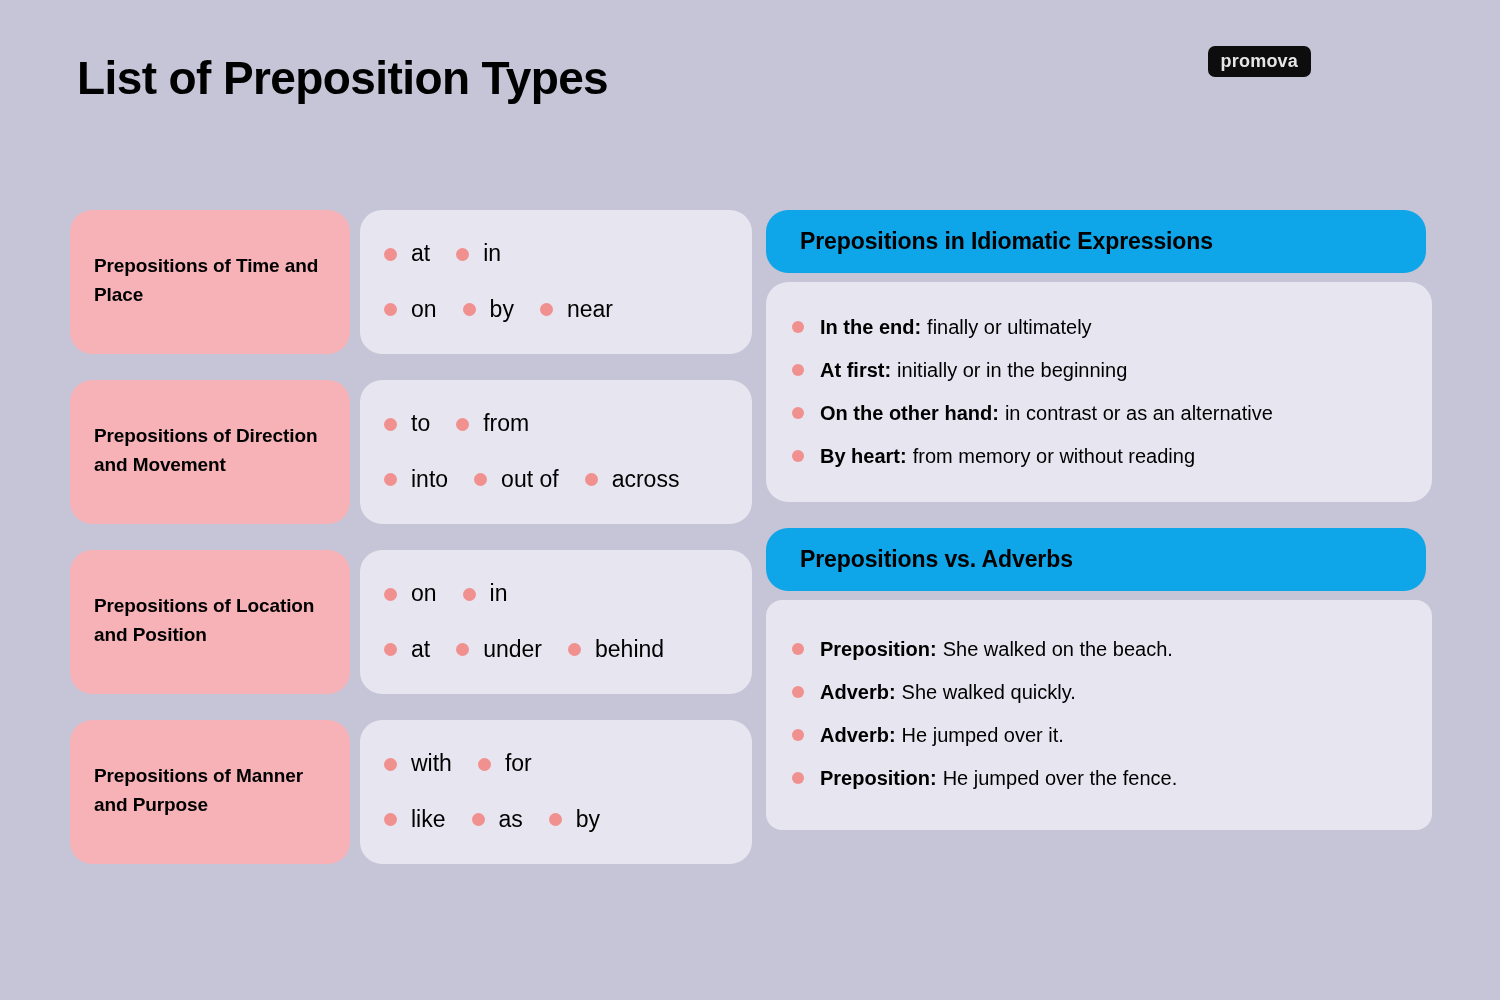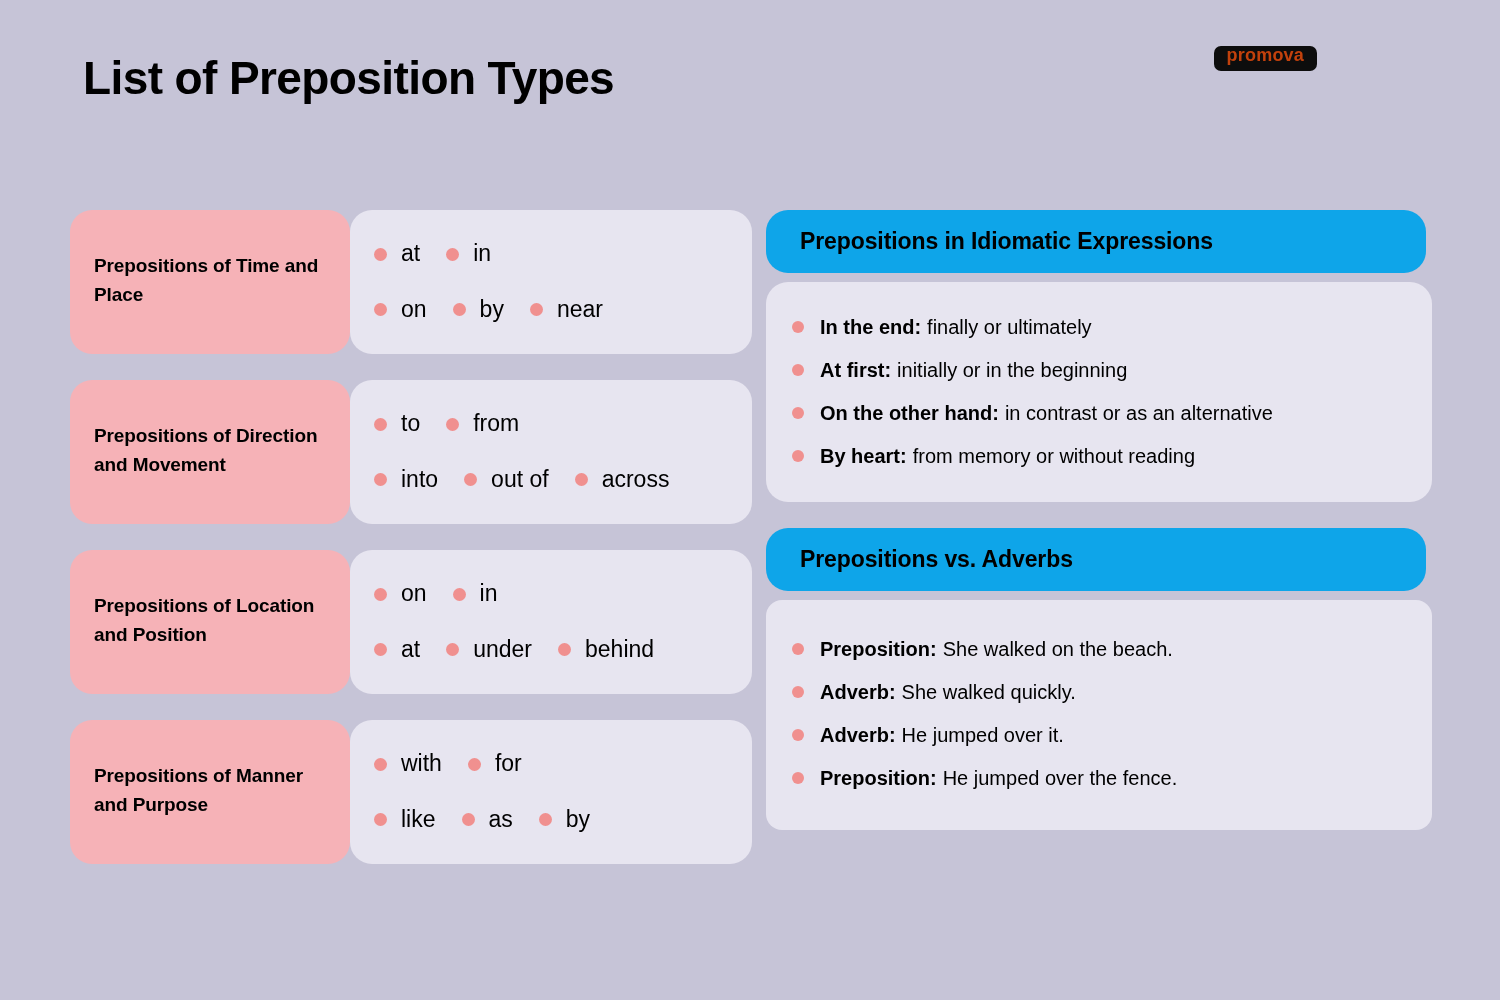--- a/index.html
+++ b/index.html
@@ -12,42 +12,42 @@
     background: #c6c4d7;
     font-family: "Liberation Sans", sans-serif;
     color: #000000;
     overflow: hidden;
     position: relative;
   }
 
   
   .page-header {
     position: absolute;
-    top: 0; left: 13px;
+    top: 0; left: 7px;
     width: 1372px;
     height: 200px;
   }
   .page-title {
     position: absolute;
     left: 70px;
     top: 54px;
     font-size: 46px;
     font-weight: bold;
     letter-spacing: -0.6px;
     line-height: 1.05;
     white-space: nowrap;
   }
   .brand-logo {
     position: absolute;
     right: 68px;
     top: 46px;
     background: #0d0d0d;
-    color: #c2410c;
+    color: #e5e5e5;
     border-radius: 7px;
-    padding: 0 13px 7px 13px;
+    padding: 6px 13px 7px 13px;
     font-size: 18px;
     font-weight: bold;
     letter-spacing: 0.2px;
     line-height: 1;
   }
 
   
   .board {
     position: absolute;
     top: 210px;
@@ -83,20 +83,21 @@
     display: flex;
     align-items: center;
     padding: 10px 22px 13px 24px;
     font-size: 19px;
     font-weight: bold;
     line-height: 1.52;
     letter-spacing: -0.1px;
   }
   .cat-items {
     flex: 1;
+    margin-left: 10px;
     background: #e7e5f0;
     border-radius: 22px;
     box-sizing: border-box;
     padding: 26px 26px 26px 24px;
     display: flex;
     flex-wrap: wrap;
     align-content: center;
     gap: 14px 0px;
   }
   .chip {

